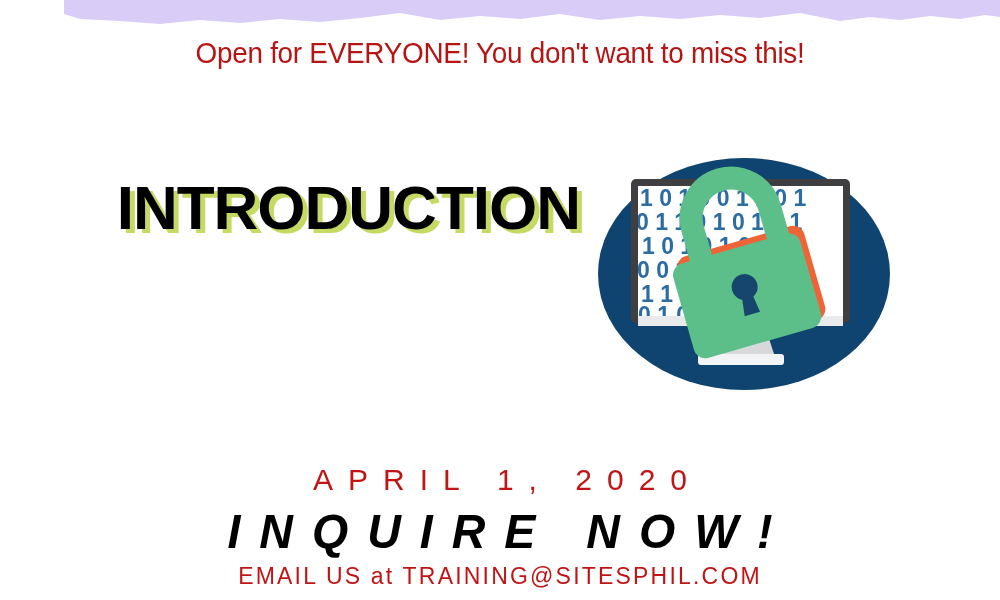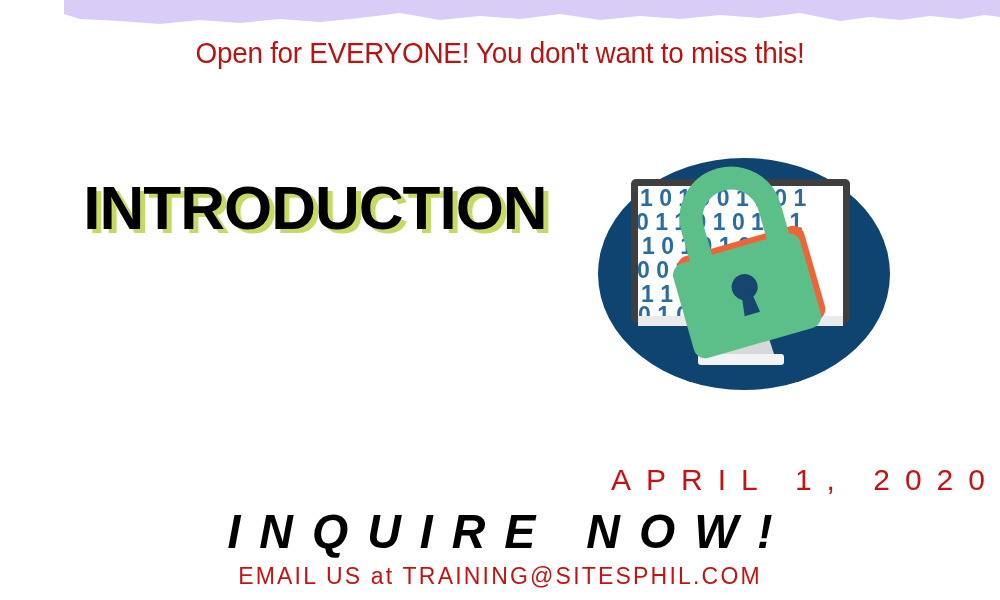--- a/index.html
+++ b/index.html
@@ -44,21 +44,21 @@
     transform-origin: center;
     white-space: nowrap;
   }
 
   
   .title-block {
     position: absolute;
     left: 50px;
     top: 178px;
     width: 530px;
-    text-align: center;
+    text-align: right;
   }
   .title-line {
     display: block;
     font-family: "Liberation Sans Narrow", "Liberation Sans", sans-serif;
     font-weight: bold;
     font-size: 62px;
     line-height: 0.98;
     color: #000000;
     letter-spacing: -1px;
     text-shadow: 5px 4px 0 #c4da63;
@@ -78,21 +78,21 @@
     height: 232px;
   }
   .graphic svg { display: block; }
 
   
   .date-line {
     position: absolute;
     top: 463px;
     left: 0;
     width: 1000px;
-    text-align: right;
+    text-align: center;
     color: #c21414;
     font-family: "Liberation Sans Narrow", "Liberation Sans", sans-serif;
     font-size: 30px;
     font-weight: 400;
     letter-spacing: 15px;
     text-indent: 15px;
     white-space: nowrap;
   }
 
   

